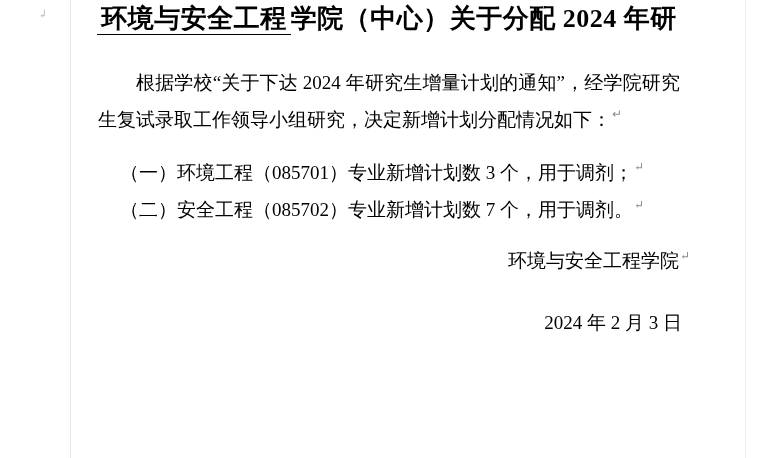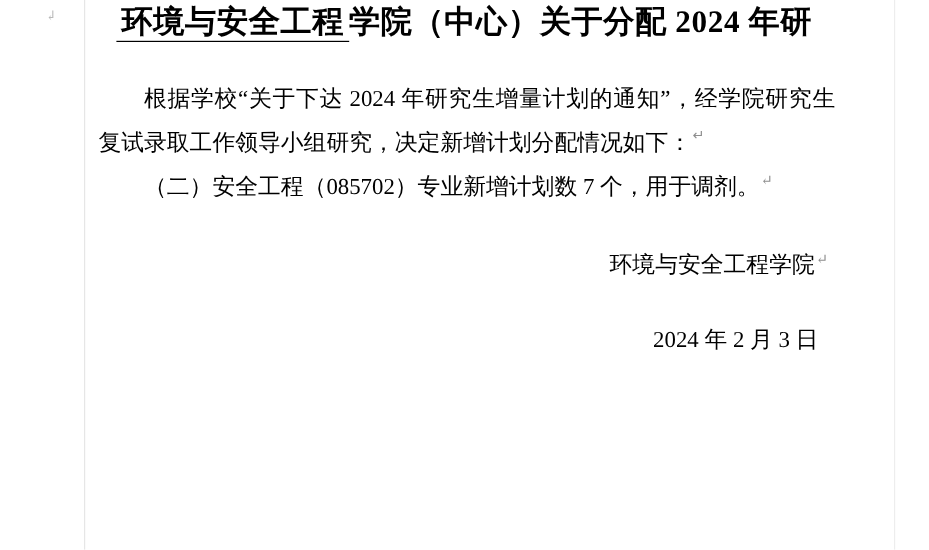--- a/index.html
+++ b/index.html
@@ -78,31 +78,31 @@
 
   .body-block {
     margin-top: 26px;
     padding: 0 38px 0 42px;
     font-size: 19px;
     line-height: 1.95;
     text-align: justify;
     text-justify: inter-ideograph;
   }
   .para {
-    margin: 0;
+    margin: 16px;
     text-indent: 2em;
     font-family: Liberation Serif, serif;
   }
   .para-item {
     margin: 0;
     text-indent: 2em;
   }
 
   .sign-block {
-    margin-top: 28px;
+    margin-top: 14px;
     padding-right: 44px;
     font-size: 19px;
     line-height: 2.0;
     text-align: right;
   }
   .sign-line {
     display: block;
   }
   .date-line {
     display: block;
@@ -118,20 +118,21 @@
   <div class="edge-left"></div>
   <div class="edge-right"></div>
   <div class="mark-tl">↲</div>
 
   <div class="title-block">
     <span class="title-line"><span class="title-underlined">环境与安全工程</span><span>学院（中心）关于分配 2024 年研</span></span>
   </div>
 
   <div class="body-block">
     <p class="para"><span>根据学校“关于下达 2024 年研究生增量计划的通知”，经学院研究生复试录取工作领导小组研究，决定新增计划分配情况如下：</span><span class="pilcrow">↵</span></p>
+    <p class="para-item"><span>（一）环境工程（085701）专业新增计划数 3 个，用于调剂；</span><span class="pilcrow">↵</span></p>
     <p class="para-item"><span>（二）安全工程（085702）专业新增计划数 7 个，用于调剂。</span><span class="pilcrow">↵</span></p>
   </div>
 
   <div class="sign-block">
     <span class="sign-line"><span>环境与安全工程学院</span><span class="pilcrow">↵</span></span>
     <span class="date-line">2024 年 2 月 3 日</span>
   </div>
 
 </div>
 

